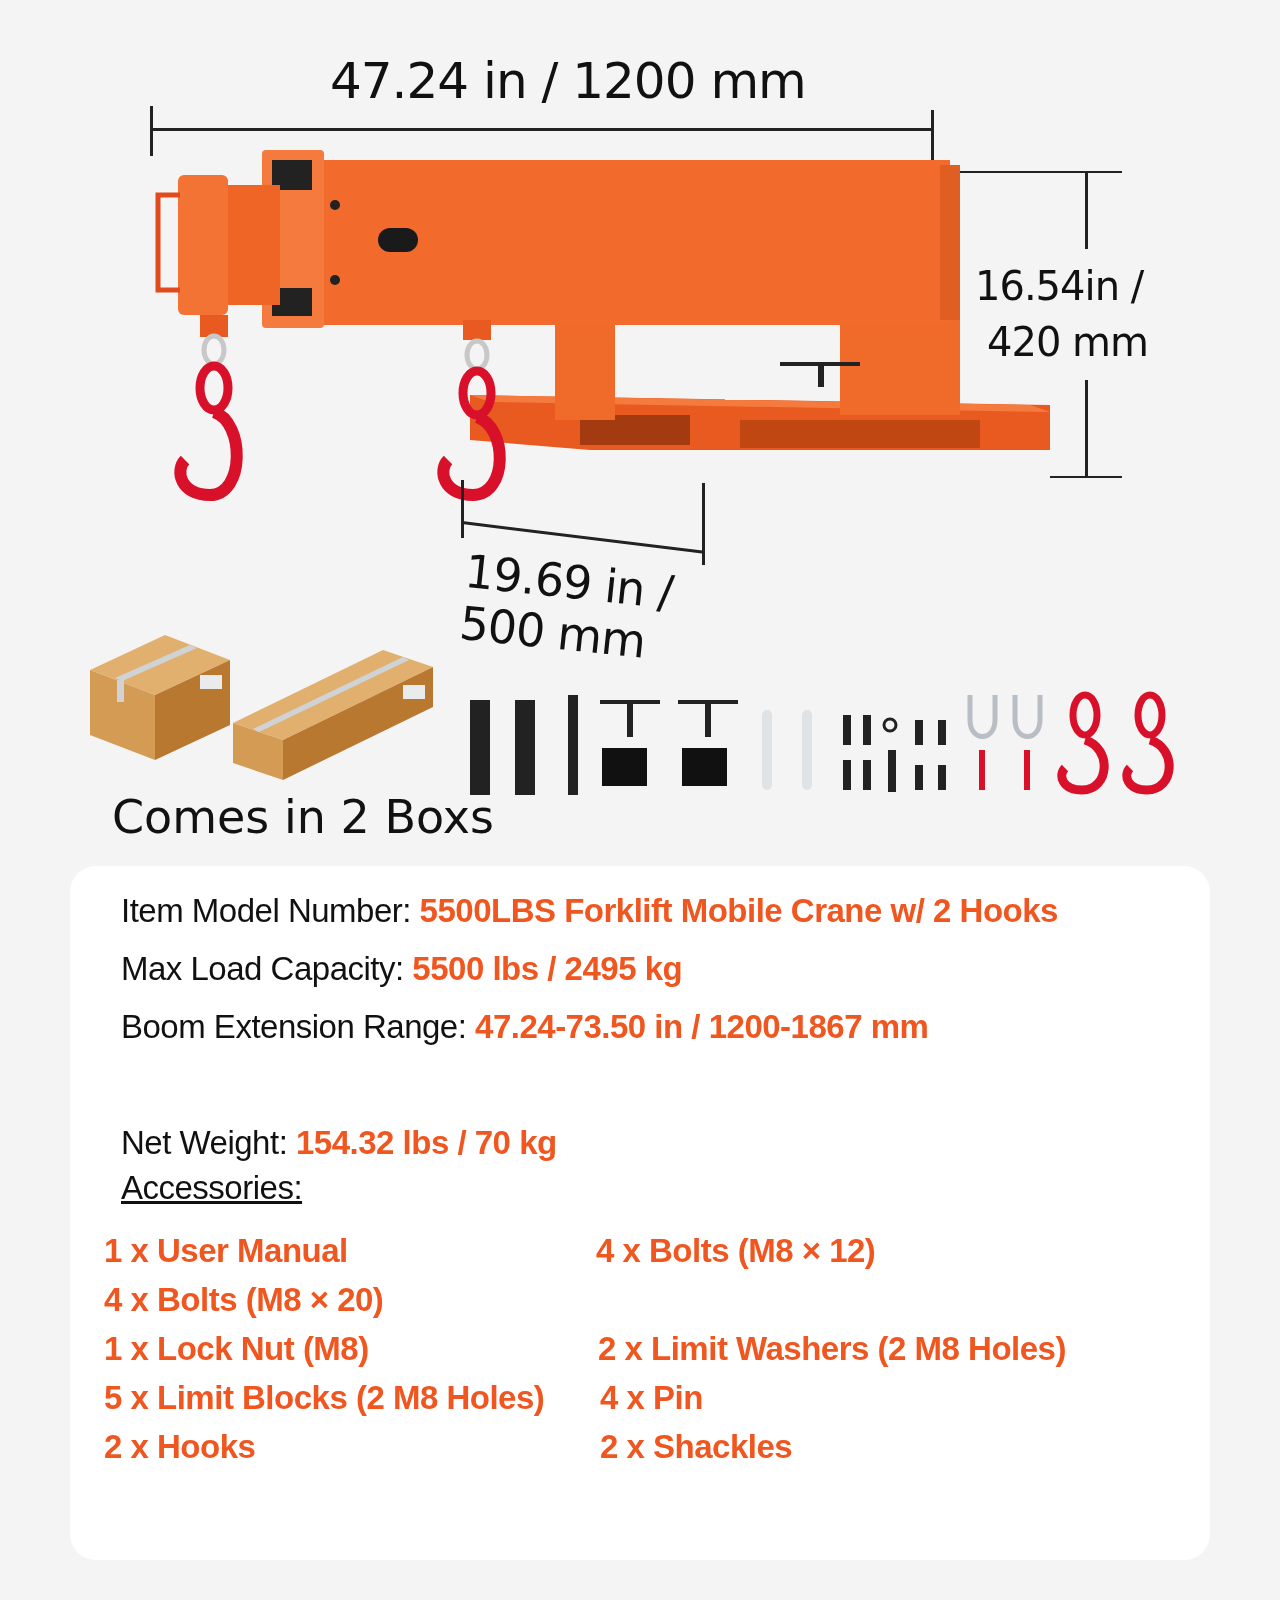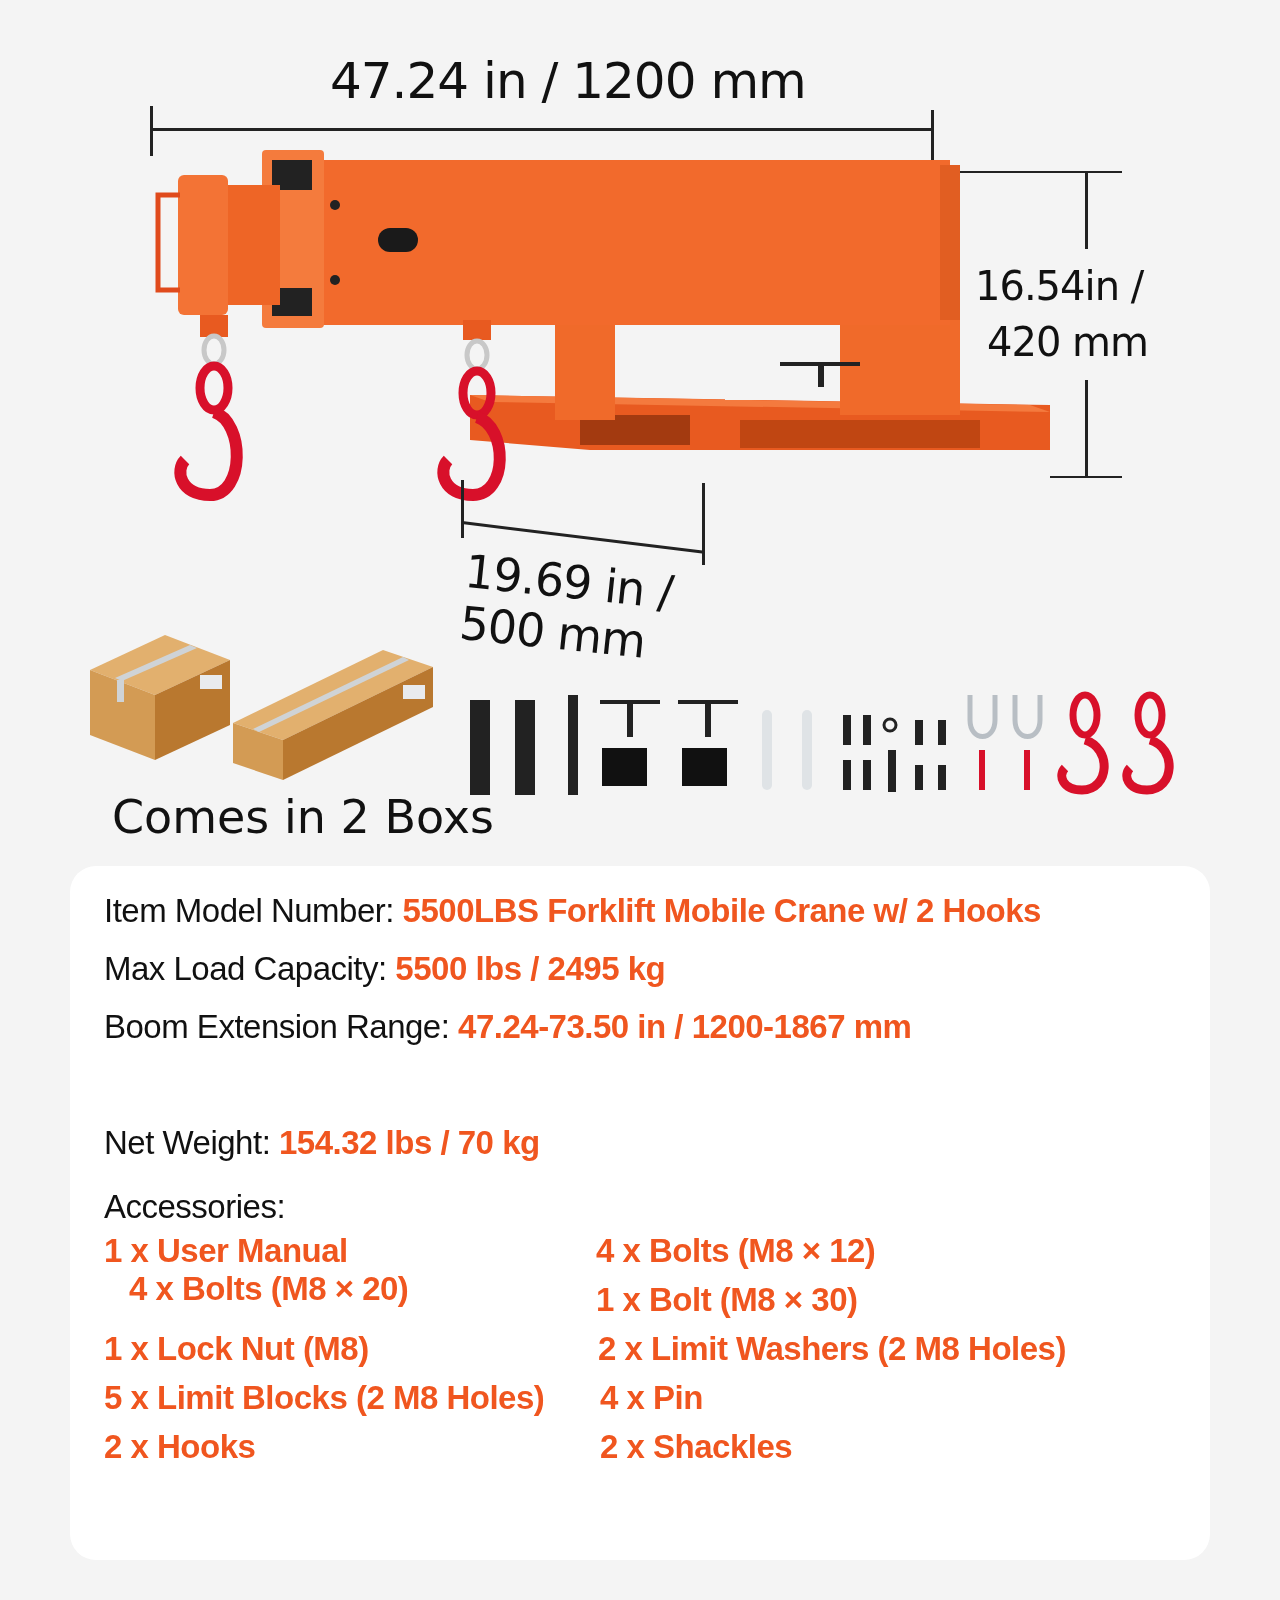--- a/index.html
+++ b/index.html
@@ -7,21 +7,21 @@
   .abs{position:absolute;}
   .dim-text{font-family:"DejaVu Sans",sans-serif;color:#111;font-weight:400;letter-spacing:-1px;}
   .dim-w{left:330px;top:52px;font-size:50px;}
   .dim-h{left:975px;top:258px;font-size:40px;line-height:56px;text-align:left;}
   .dim-d{left:468px;top:545px;font-size:46px;line-height:52px;transform:rotate(6deg);transform-origin:left top;}
   .line{background:#222;position:absolute;}
   .crane{position:absolute;left:150px;top:150px;width:920px;height:400px;}
   .caption{left:112px;top:790px;font-family:"DejaVu Sans",sans-serif;font-size:46px;color:#111;}
   .card{position:absolute;left:70px;top:866px;width:1140px;height:694px;background:#fff;border-radius:26px;}
   .spec{position:absolute;left:34px;font-size:33px;font-family:"Liberation Sans",sans-serif;white-space:nowrap;letter-spacing:-0.5px;}
-  .spec .lbl{color:#111;}
+  .spec .lbl{color:#111;margin-left:17px;}
   .spec .val{color:#f0561f;font-weight:bold;}
   .acc{position:absolute;color:#f0561f;font-weight:bold;font-size:33px;white-space:nowrap;letter-spacing:-0.5px;}
 </style>
 </head>
 <body>
 
 <div class="abs dim-text dim-w">47.24 in / 1200 mm</div>
 <div class="line" style="left:150px;top:128px;width:784px;height:3px;"></div>
 <div class="line" style="left:150px;top:106px;width:3px;height:50px;"></div>
 <div class="line" style="left:931px;top:110px;width:3px;height:50px;"></div>
@@ -153,28 +153,27 @@
   </div>
   <div class="spec" style="top:84px;">
     <span class="lbl">Max Load Capacity: </span><span class="val">5500 lbs / 2495 kg</span>
   </div>
   <div class="spec" style="top:142px;">
     <span class="lbl">Boom Extension Range: </span><span class="val">47.24-73.50 in / 1200-1867 mm</span>
   </div>
   <div class="spec" style="top:258px;">
     <span class="lbl">Net Weight: </span><span class="val">154.32 lbs / 70 kg</span>
   </div>
-  <div class="spec" style="top:322px;">
+  <div class="spec" style="top:303px;text-decoration:underline;">
     <span class="lbl">Accessories:</span>
   </div>
 
   <div class="acc" style="left:34px;top:366px;">1 x User Manual</div>
-  <div class="acc" style="left:34px;top:404px;margin-left:25px;">4 x Bolts (M8 × 20)</div>
+  <div class="acc" style="left:34px;top:415px;">4 x Bolts (M8 × 20)</div>
   <div class="acc" style="left:34px;top:464px;">1 x Lock Nut (M8)</div>
   <div class="acc" style="left:34px;top:513px;">5 x Limit Blocks (2 M8 Holes)</div>
   <div class="acc" style="left:34px;top:562px;">2 x Hooks</div>
 
   <div class="acc" style="left:526px;top:366px;">4 x Bolts (M8 × 12)</div>
-  <div class="acc" style="left:526px;top:415px;">1 x Bolt (M8 × 30)</div>
   <div class="acc" style="left:528px;top:464px;">2 x Limit Washers (2 M8 Holes)</div>
   <div class="acc" style="left:530px;top:513px;">4 x Pin</div>
   <div class="acc" style="left:530px;top:562px;">2 x Shackles</div>
 </div>
 
 </body></html>

